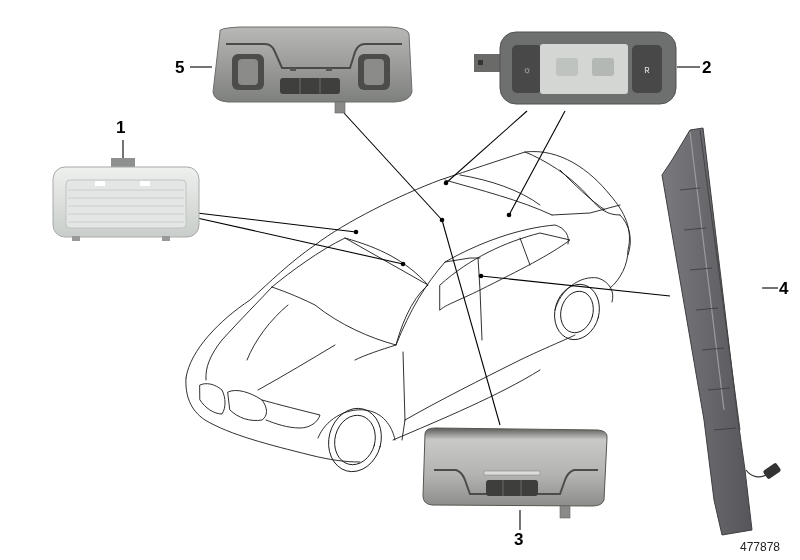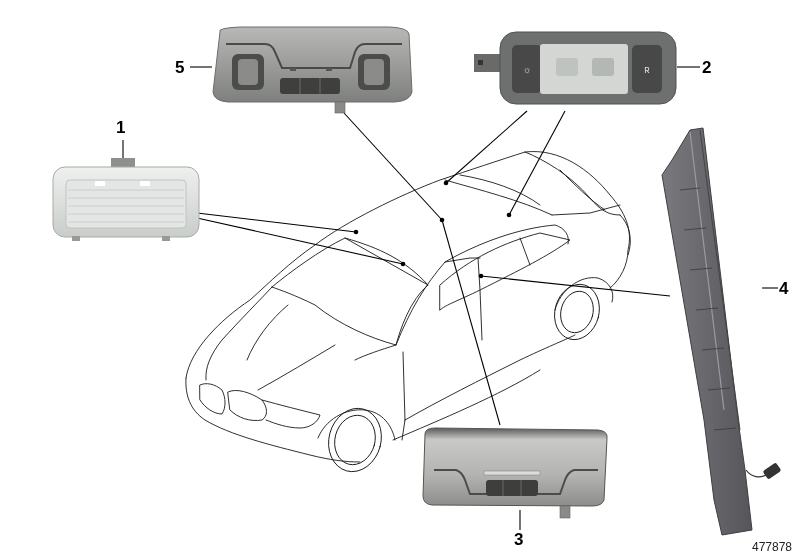--- a/index.html
+++ b/index.html
@@ -182,13 +182,13 @@
     <path d="M746,470 C752,478 760,478 766,475" stroke="#333" stroke-width="1.2" fill="none"></path>
     <rect x="764" y="466" width="16" height="10" rx="2" fill="#333" transform="rotate(-35 772 471)"></rect>
   </g>
 </svg>
 
 <div class="callout" style="left:116px; top:119px;">1</div>
 <div class="callout" style="left:702px; top:59px;">2</div>
 <div class="callout" style="left:514px; top:531px;">3</div>
 <div class="callout" style="left:779px; top:280px;">4</div>
 <div class="callout" style="left:175px; top:59px;">5</div>
-<div class="ref" style="left:740px; top:540px;margin-left:12px;">477878</div>
+<div class="ref" style="left:740px; top:540px;">477878</div>
 
 </body></html>

